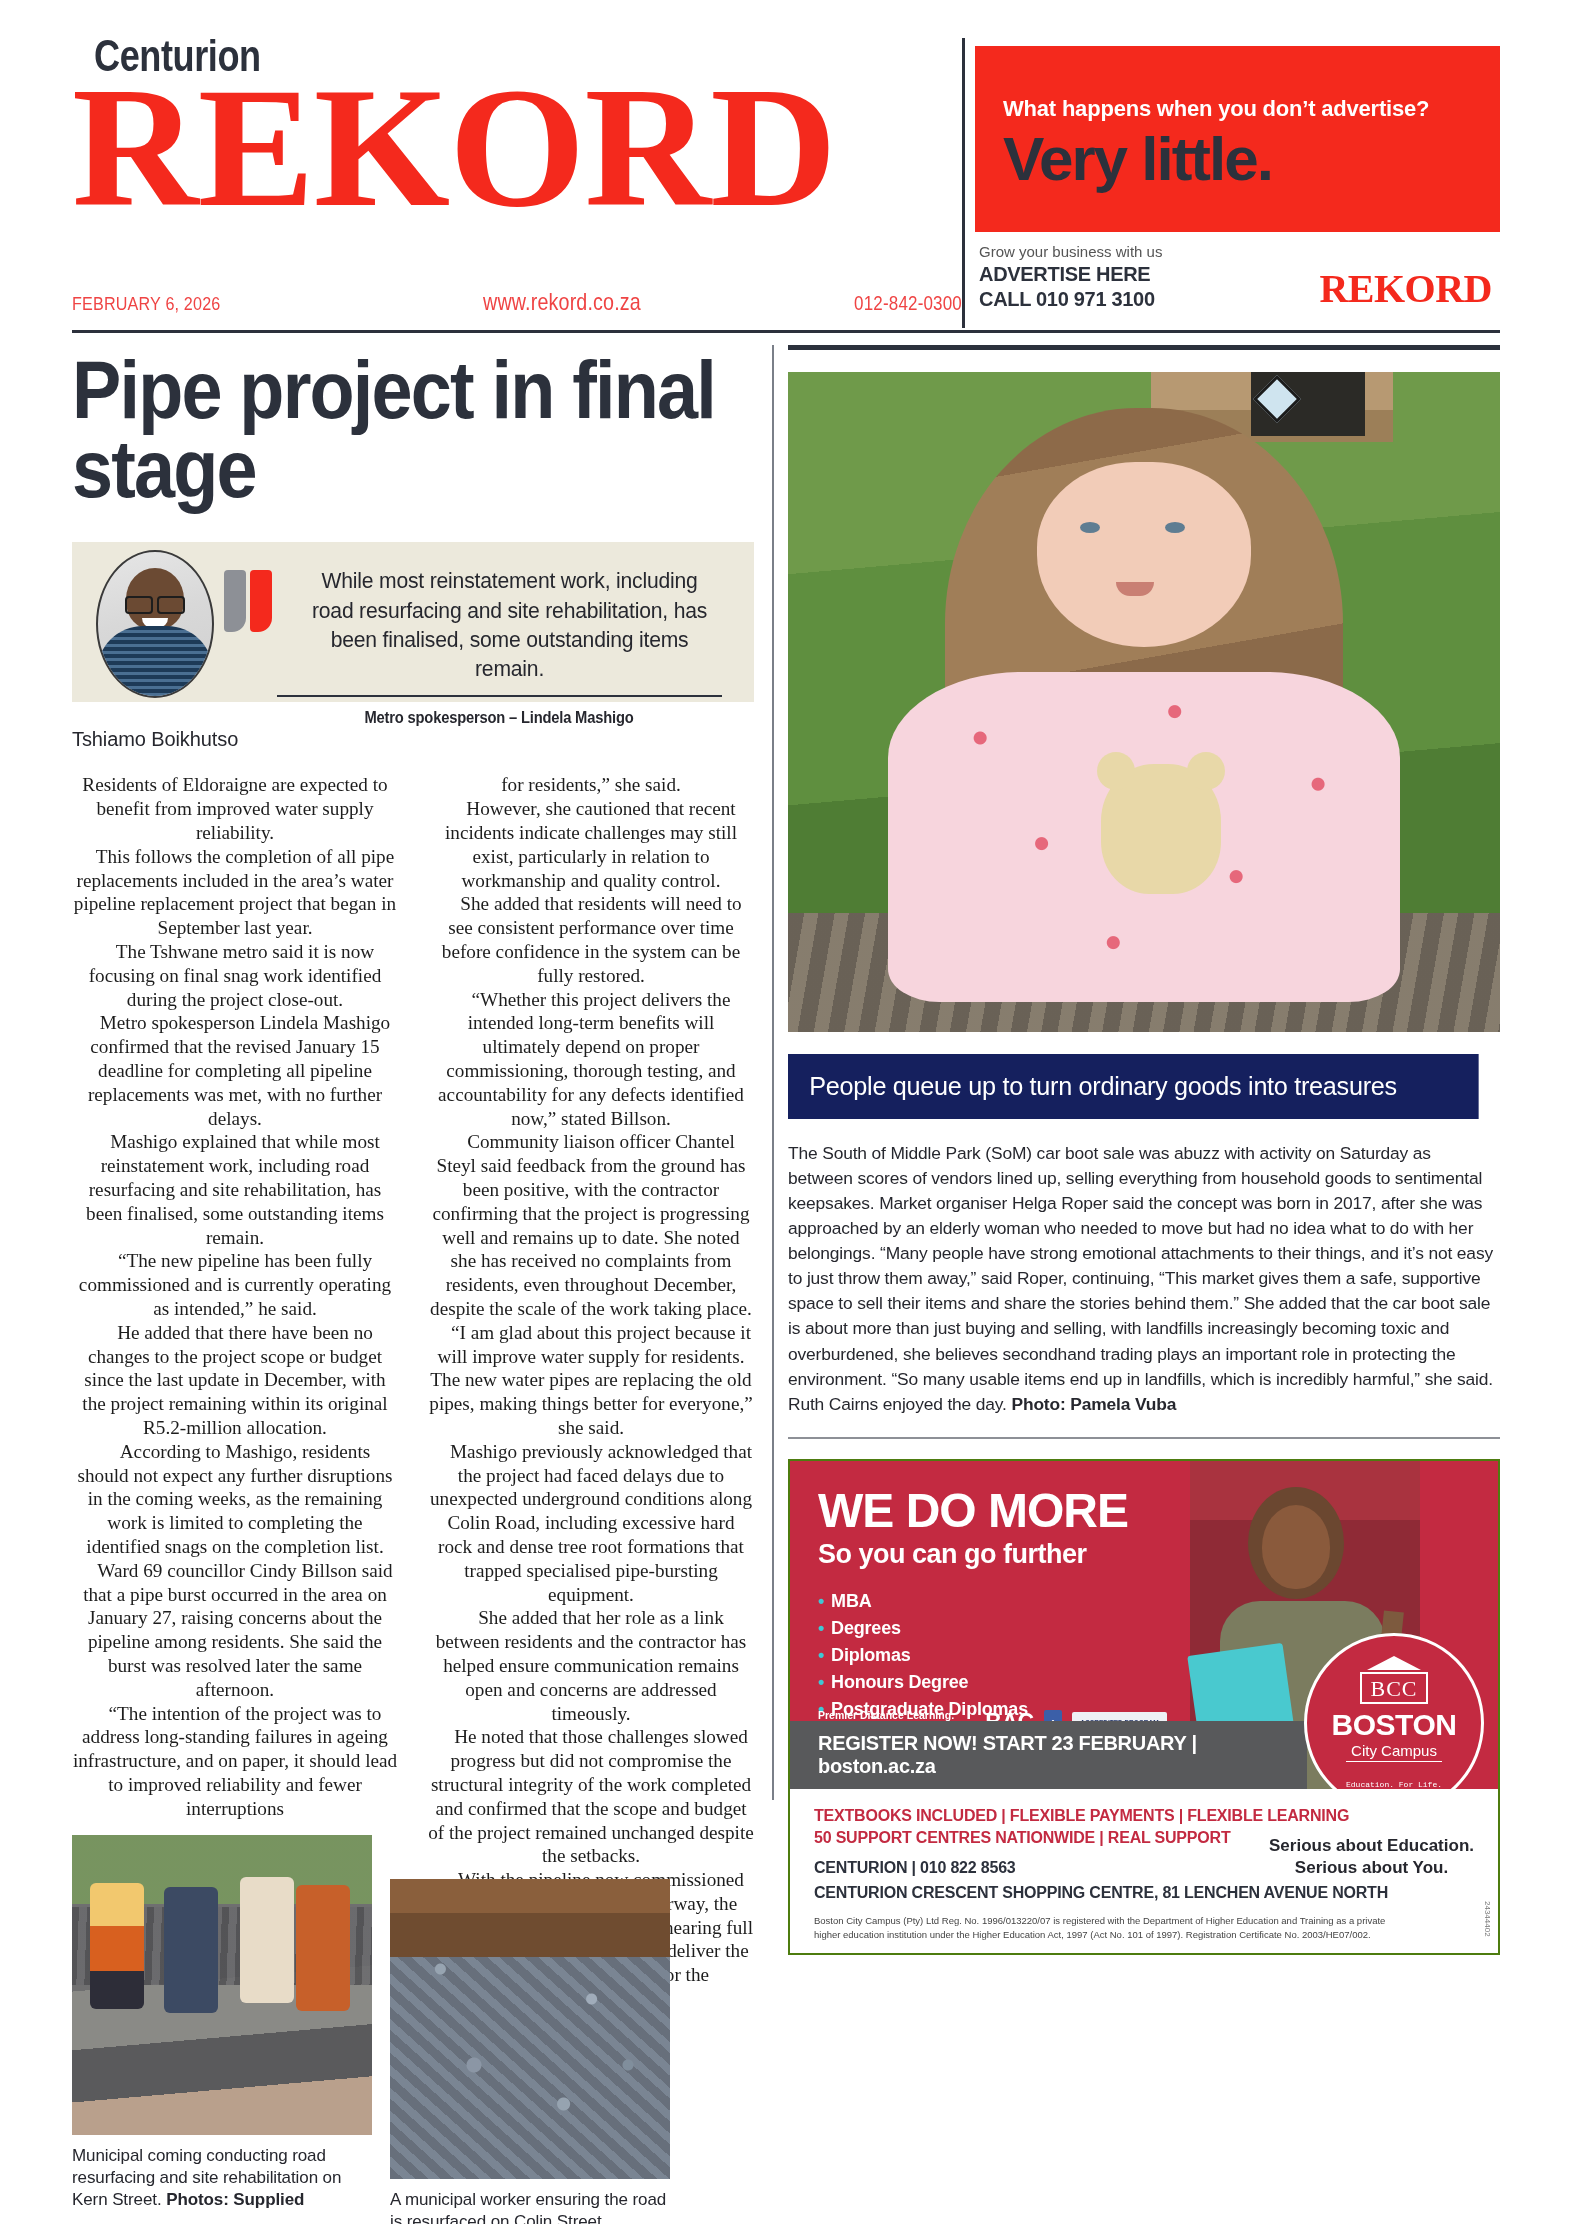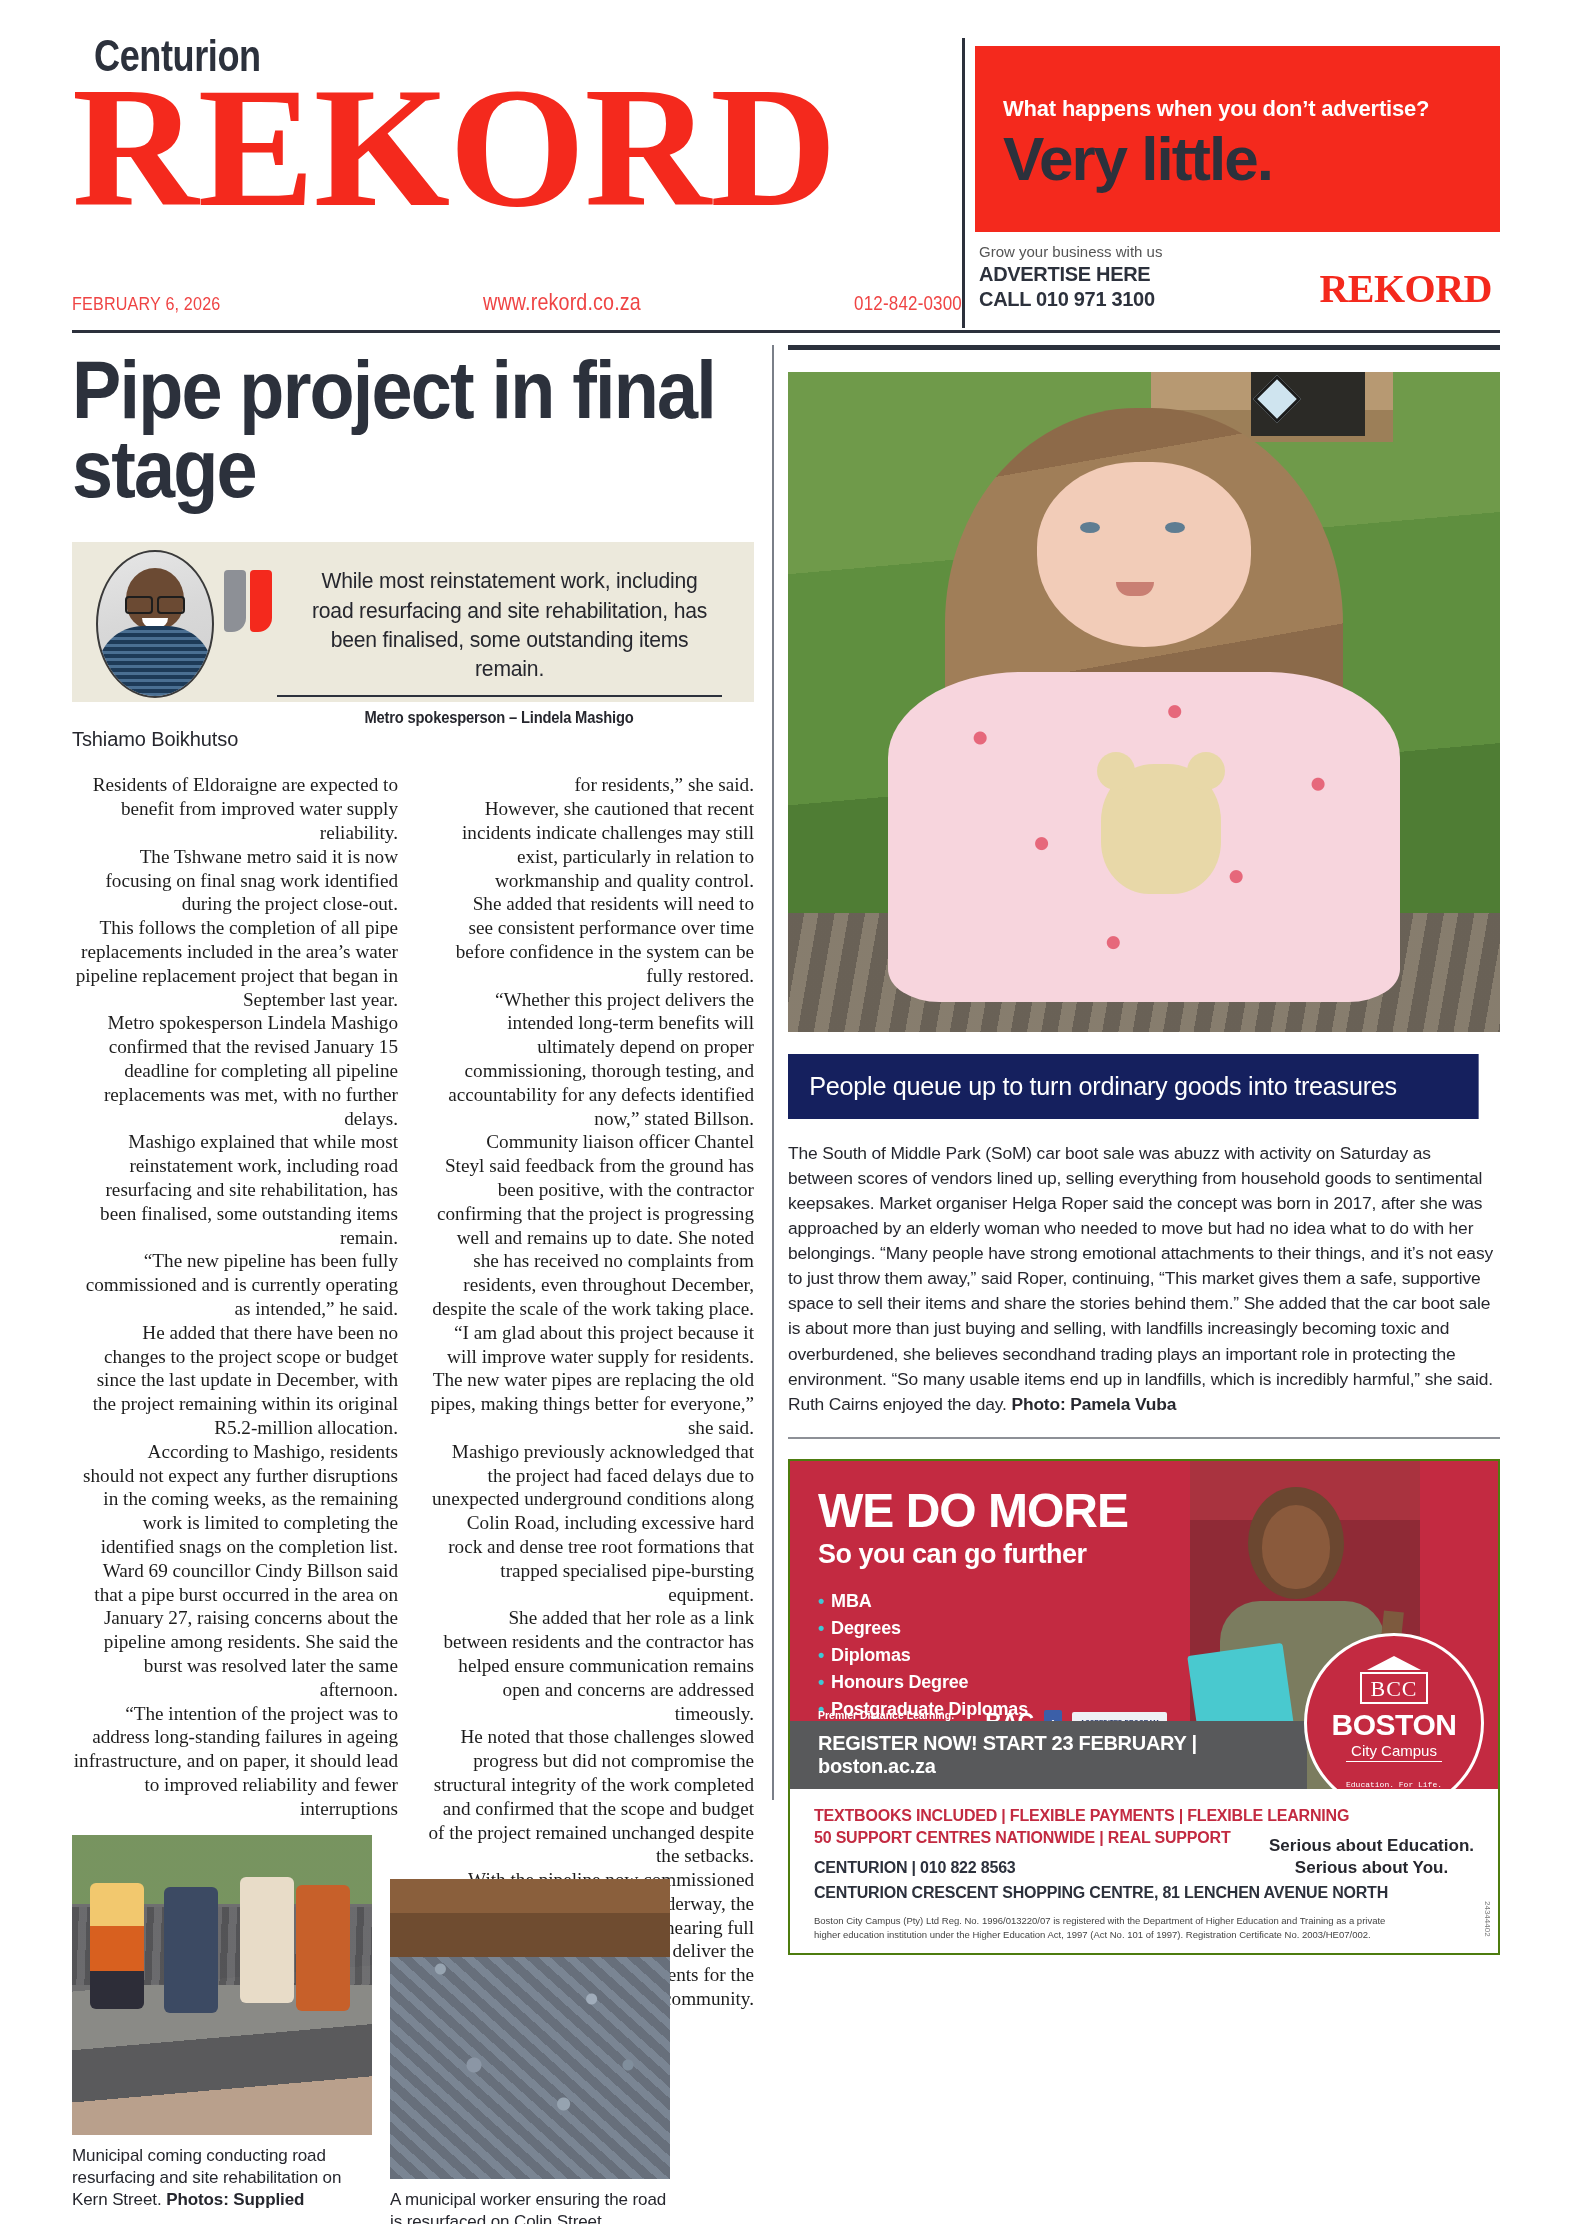--- a/index.html
+++ b/index.html
@@ -101,21 +101,21 @@
   }
   .pq-hr { margin: 12px auto 0; width: 445px; height: 2px; background: #2c313c; }
   .pq-attr { text-align: center; font-size: 16px; font-weight: 700; margin-top: 12px; letter-spacing: -0.2px; transform: scaleX(0.92); }
 
   
   .byline { margin-top: 26px; font-size: 20px; color: #26272e; letter-spacing: -0.1px; }
   .body-cols { margin-top: 22px; display: flex; gap: 30px; }
   .bcol { width: 326px; }
   .bcol p {
     font-family: "Liberation Serif", serif;
-    font-size: 19.2px; line-height: 1.24; color: #1d1d1d; text-align: right;
+    font-size: 19.2px; line-height: 1.24; color: #1d1d1d; text-align: center;
     hyphens: none;
   }
   .bcol p + p { text-indent: 20px; }
 
   
   .photos-row { position: absolute; left: 0; top: 1490px; width: 700px; display: flex; gap: 18px; }
   .ph { position: relative; }
   .ph1 { width: 300px; }
   .ph2 { width: 280px; margin-top: 44px; }
   .ph-img { width: 100%; border: 0; display: block; }
@@ -328,22 +328,22 @@
         <div class="pq-text">While most reinstatement work, including road resurfacing and site rehabilitation, has been finalised, some outstanding items remain.</div>
         <div class="pq-hr"></div>
         <div class="pq-attr">Metro spokesperson – Lindela Mashigo</div>
       </div>
 
       <div class="byline">Tshiamo Boikhutso</div>
 
       <div class="body-cols">
         <div class="bcol">
           <p>Residents of Eldoraigne are expected to benefit from improved water supply reliability.</p>
+          <p>This follows the completion of all pipe replacements included in the area’s water pipeline replacement project that began in September last year.</p>
           <p>The Tshwane metro said it is now focusing on final snag work identified during the project close-out.</p>
-          <p>This follows the completion of all pipe replacements included in the area’s water pipeline replacement project that began in September last year.</p>
           <p>Metro spokesperson Lindela Mashigo confirmed that the revised January 15 deadline for completing all pipeline replacements was met, with no further delays.</p>
           <p>Mashigo explained that while most reinstatement work, including road resurfacing and site rehabilitation, has been finalised, some outstanding items remain.</p>
           <p>“The new pipeline has been fully commissioned and is currently operating as intended,” he said.</p>
           <p>He added that there have been no changes to the project scope or budget since the last update in December, with the project remaining within its original R5.2-million allocation.</p>
           <p>According to Mashigo, residents should not expect any further disruptions in the coming weeks, as the remaining work is limited to completing the identified snags on the completion list.</p>
           <p>Ward 69 councillor Cindy Billson said that a pipe burst occurred in the area on January 27, raising concerns about the pipeline among residents. She said the burst was resolved later the same afternoon.</p>
           <p>“The intention of the project was to address long-standing failures in ageing infrastructure, and on paper, it should lead to improved reliability and fewer interruptions</p>
         </div>
         <div class="bcol">
           <p>for residents,” she said.</p>

